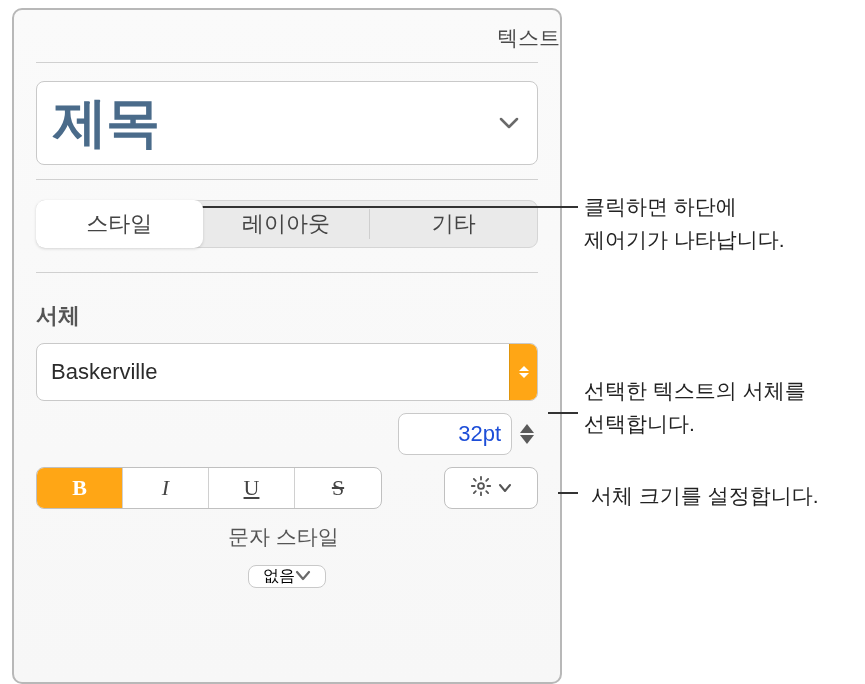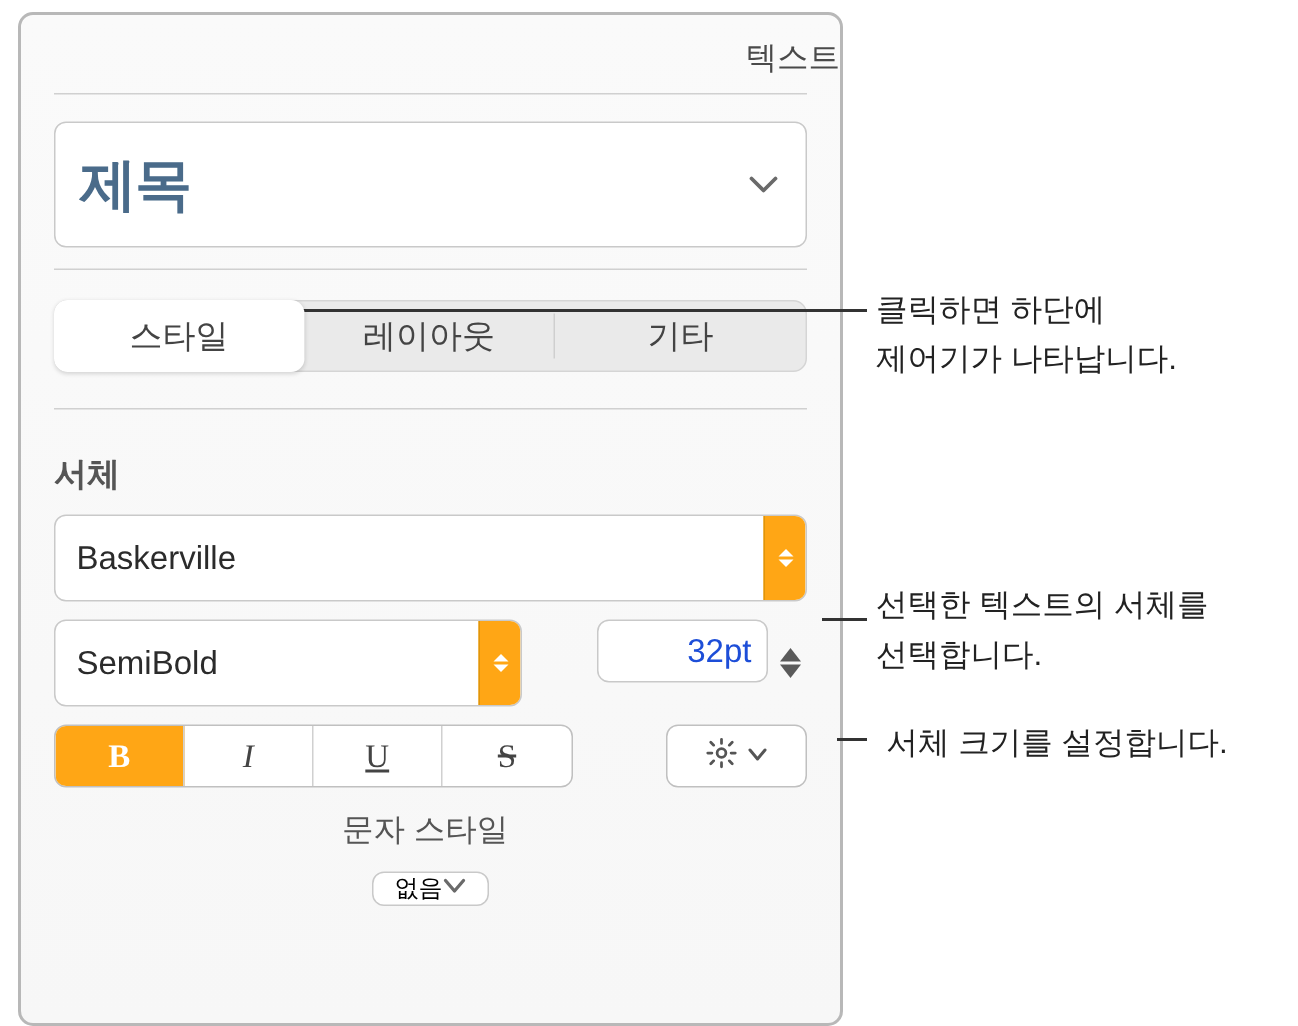--- a/index.html
+++ b/index.html
@@ -41,21 +41,21 @@
       background: #fff;
       border: 1px solid #c9c9c9;
       border-radius: 8px;
       height: 84px;
       display: flex;
       align-items: center;
       justify-content: space-between;
       padding: 0 18px 0 16px;
     }
     .style-select-label {
-      font-size: 38px;
+      font-size: 54px;
       color: #4a6b8a;
       font-weight: 600;
       letter-spacing: -1px;
     }
     .chevron-down {
       width: 20px;
       height: 14px;
       display: inline-block;
     }
     .chevron-down svg { display:block; }
@@ -296,27 +296,20 @@
     <div class="popup">
       <span class="popup-text">Baskerville</span>
       <span class="popup-cap">
         <span class="tri-up"></span>
           <span class="tri-down"></span>
       </span>
     </div>
   </div>
 
   <div class="row">
-    <div class="popup" style="flex:0 0 312px;">
-      <span class="popup-text">SemiBold</span>
-      <span class="popup-cap">
-        <span class="tri-up"></span>
-          <span class="tri-down"></span>
-      </span>
-    </div>
     <div class="stepper-field" style="margin-left:auto;">
       <div class="num-input">32pt</div>
       <div class="stepper-btns">
         <div class="tri-up"></div>
         <div class="tri-down"></div>
       </div>
     </div>
   </div>
 
   <div class="format-row">
@@ -355,15 +348,15 @@
 </div>
 
 <svg class="callouts" width="865" height="684">
   <path class="callout-line" d="M133 237 L133 207 L578 207"></path>
   <path class="callout-line" d="M548 413 L578 413"></path>
   <path class="callout-line" d="M558 493 L578 493"></path>
 </svg>
 
 <div class="callout-text" style="left:584px; top:191px; white-space:pre-line;">클릭하면 하단에
 제어기가 나타납니다.</div>
-<div class="callout-text" style="left:584px; top:388px; white-space:pre-line;">선택한 텍스트의 서체를
+<div class="callout-text" style="left:584px; top:375px; white-space:pre-line;">선택한 텍스트의 서체를
 선택합니다.</div>
 <div class="callout-text" style="left:591px; top:480px; white-space:pre-line;">서체 크기를 설정합니다.</div>
 
 </body></html>

